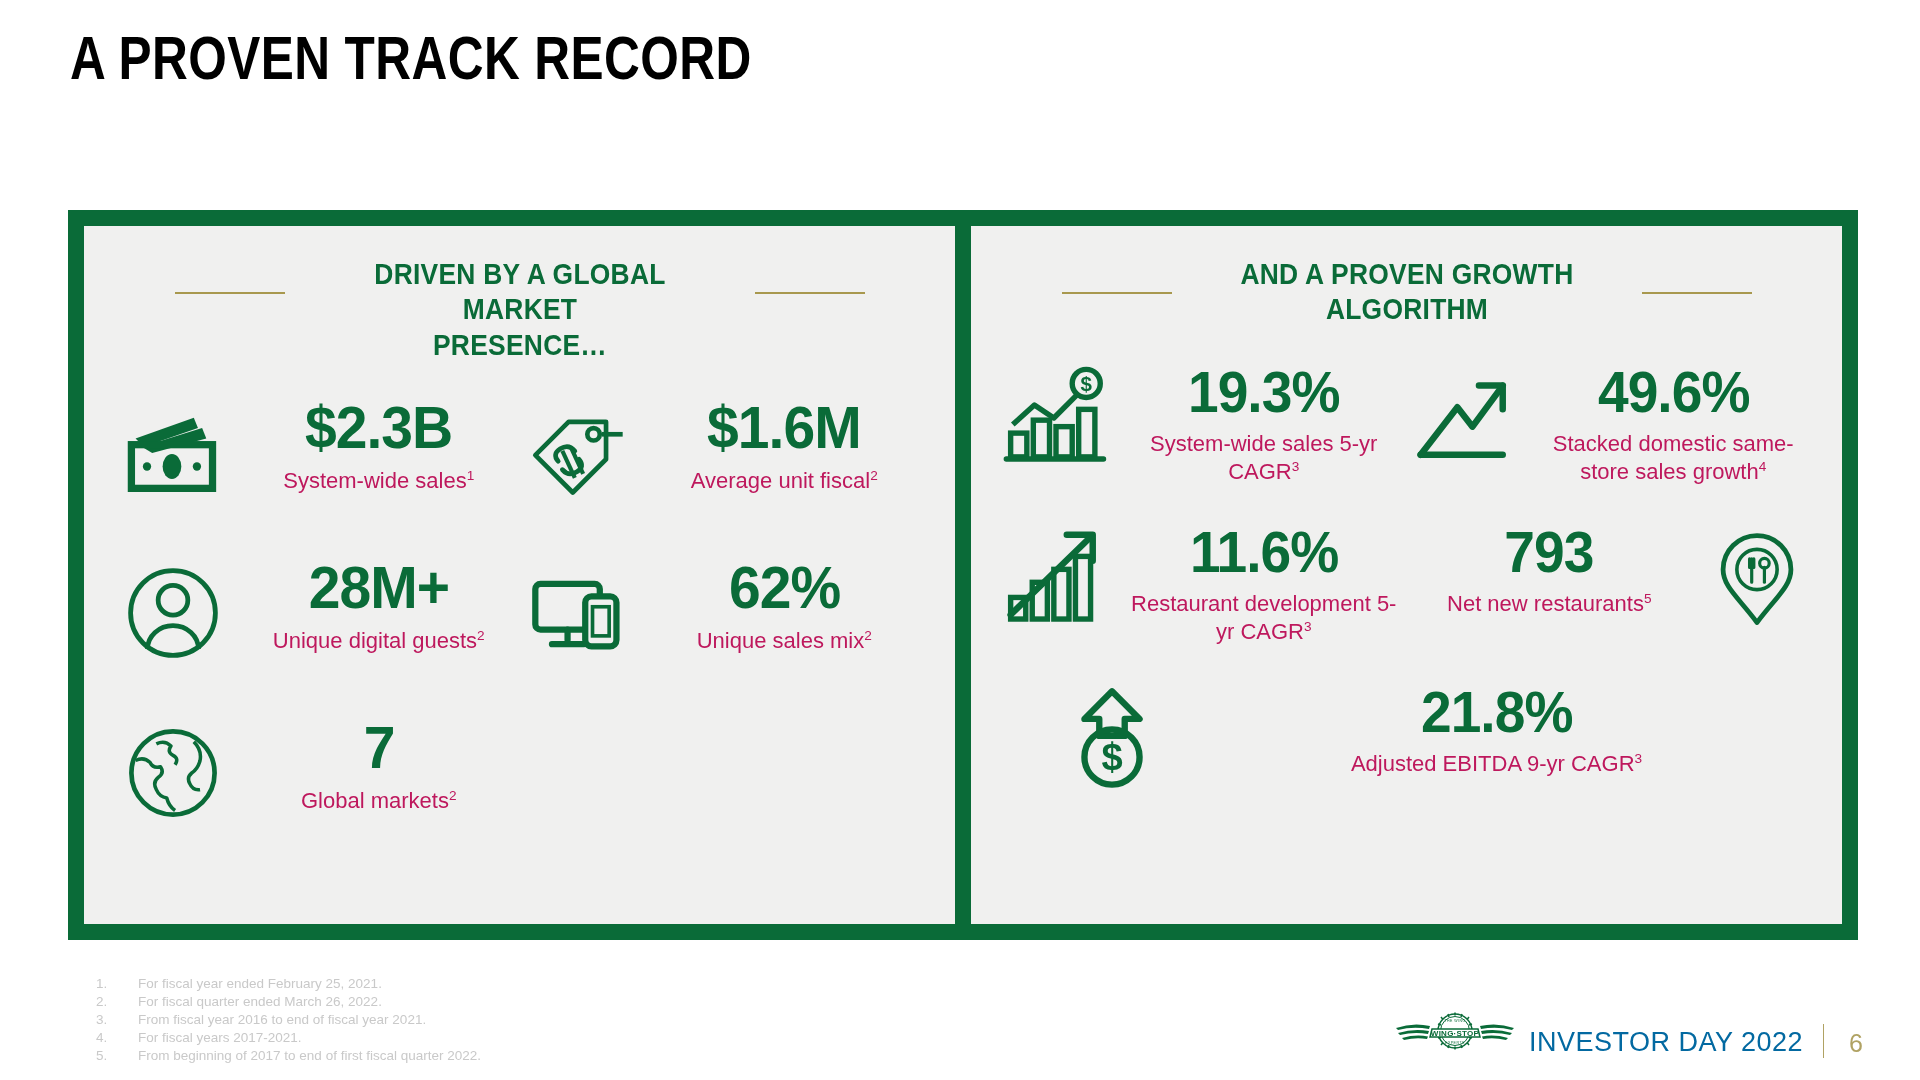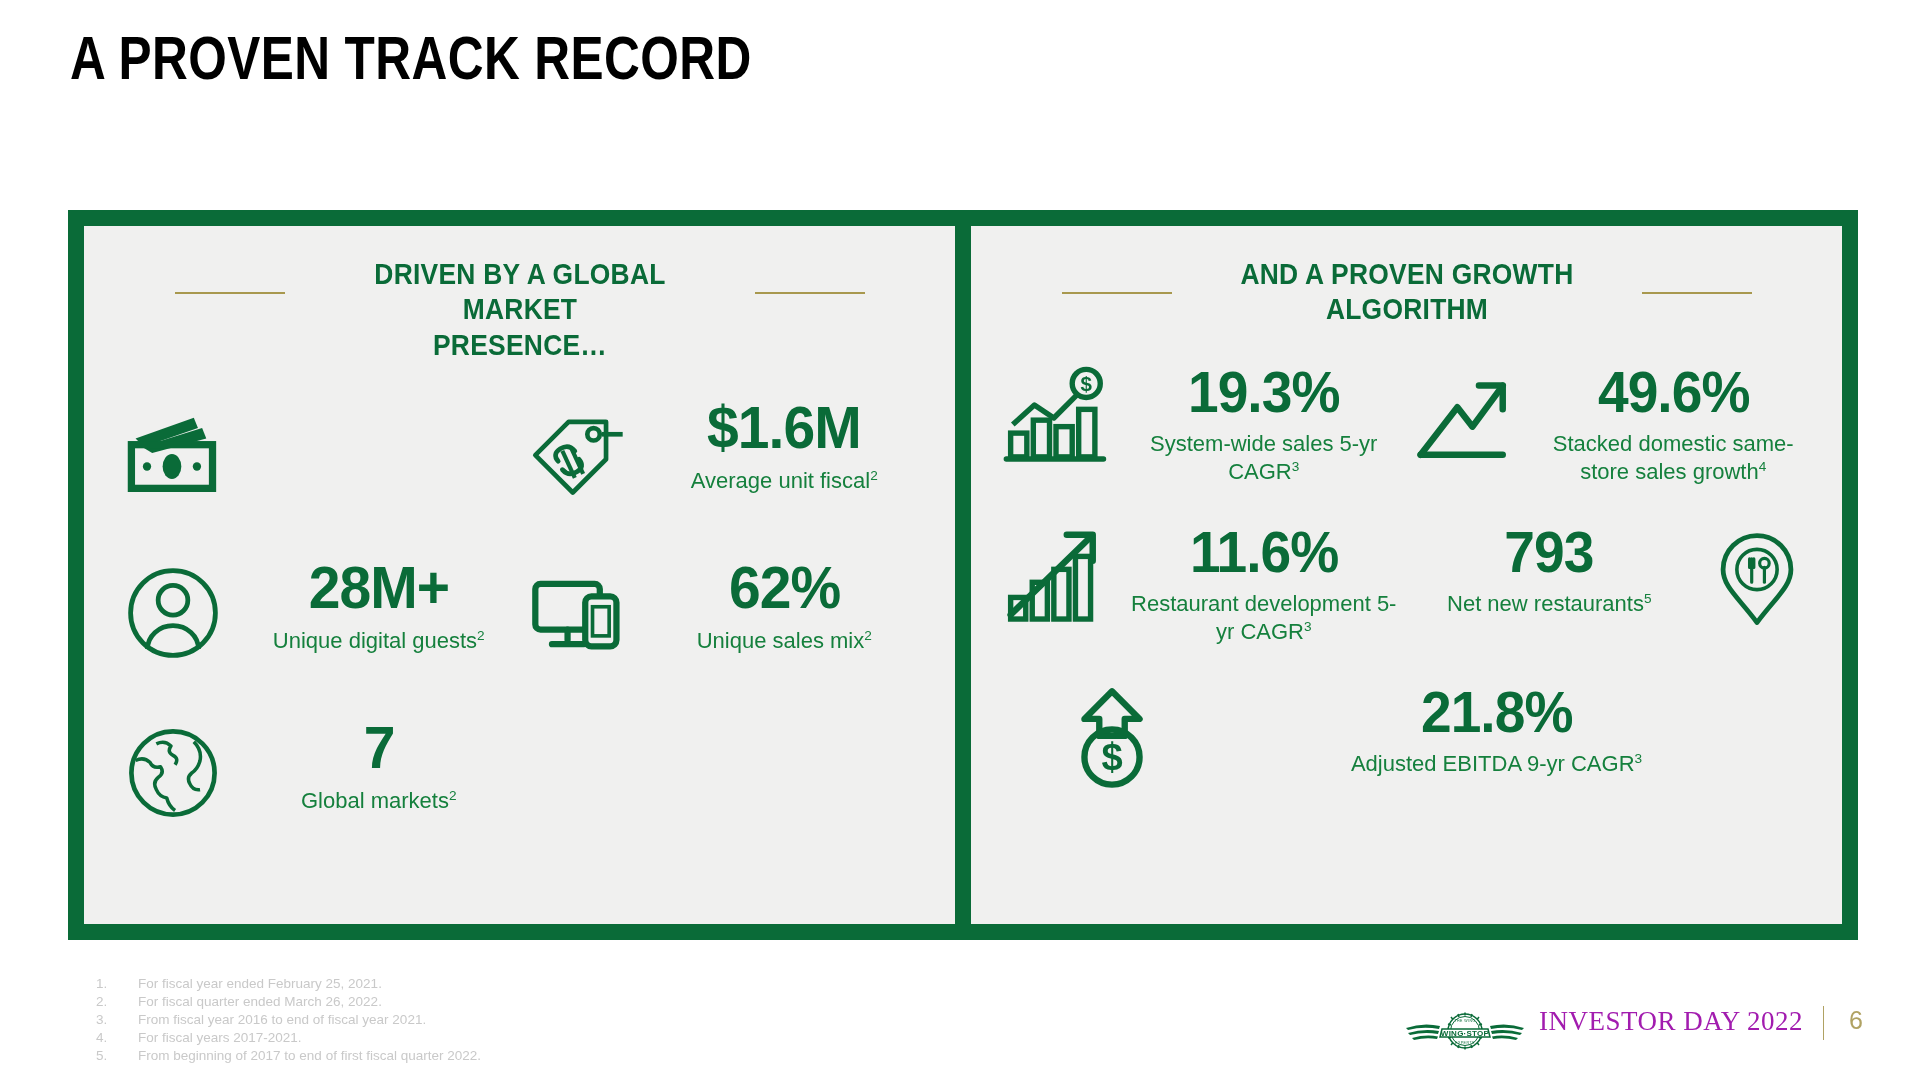--- a/index.html
+++ b/index.html
@@ -107,21 +107,21 @@
     font-family:"Liberation Sans Narrow","Liberation Sans",sans-serif;
     font-weight:bold;
     color:#0a6b38;
     font-size:60px;
     line-height:1.0;
     letter-spacing:-1px;
     transform:scaleX(0.95);
   }
   .stat .label{
     margin-top:9px;
-    color:#15803d;
+    color:#be185d;
     font-size:22px;
     line-height:1.28;
     font-family:"Liberation Sans",sans-serif;
     max-width:290px;
   }
   .stat .label sup{ font-size:0.62em; }
 
   
   .panel.right .stat .value{ font-size:58px; }
   .panel.right .stat .label{ max-width:330px; }
@@ -145,29 +145,29 @@
     display:flex;
     gap:0;
   }
   #footnotes .fn .num{ width:42px; flex:0 0 42px; }
 
   
   #footer-brand{
     position:absolute;
     right:52px; bottom:22px;
     display:flex;
-    align-items:flex-start;
+    align-items:flex-end;
     gap:14px;
   }
   #footer-brand .logo{ width:120px; height:52px; }
   #footer-brand .day{
-    color:#a21caf;
+    color:#0369a1;
     font-size:27px;
     letter-spacing:0.5px;
-    font-family:Liberation Serif, serif;
+    font-family:Liberation Sans, sans-serif;
   }
   #footer-brand .divider{
     width:1px; height:34px; background:#b0a263;
     margin:0 6px;
   }
   #footer-brand .pageno{
     color:#b0a263;
     font-size:25px;
     min-width:24px;
     text-align:center;
@@ -197,20 +197,24 @@
           <svg viewBox="0 0 100 100" width="104" height="104">
             <g fill="#0a6b38">
               <path d="M14 36 L70 16 L74 26 L22 44 Z"></path>
               <path d="M20 44 L78 26 L82 36 L30 50 Z"></path>
             </g>
             <rect x="10" y="42" width="78" height="42" fill="none" stroke="#0a6b38" stroke-width="7"></rect>
             <ellipse cx="49" cy="63" rx="9" ry="12" fill="#0a6b38"></ellipse>
             <circle cx="25" cy="63" r="4" fill="#0a6b38"></circle>
             <circle cx="73" cy="63" r="4" fill="#0a6b38"></circle>
           </svg>
+        </div>
+        <div class="body">
+          <div class="value">$2.3B</div>
+          <div class="label"><span>System-wide sales</span><sup>1</sup></div>
         </div>
       </div>
 
       <div class="stat">
         <div class="icon">
           <svg viewBox="0 0 100 100" width="104" height="104">
             <g fill="none" stroke="#0a6b38" stroke-width="4.5" stroke-linejoin="round">
               <path d="M8 52 L40 20 L76 20 L76 56 L44 88 Z"></path>
               <circle cx="64" cy="32" r="6"></circle>
               <path d="M72 32 L92 32"></path>

